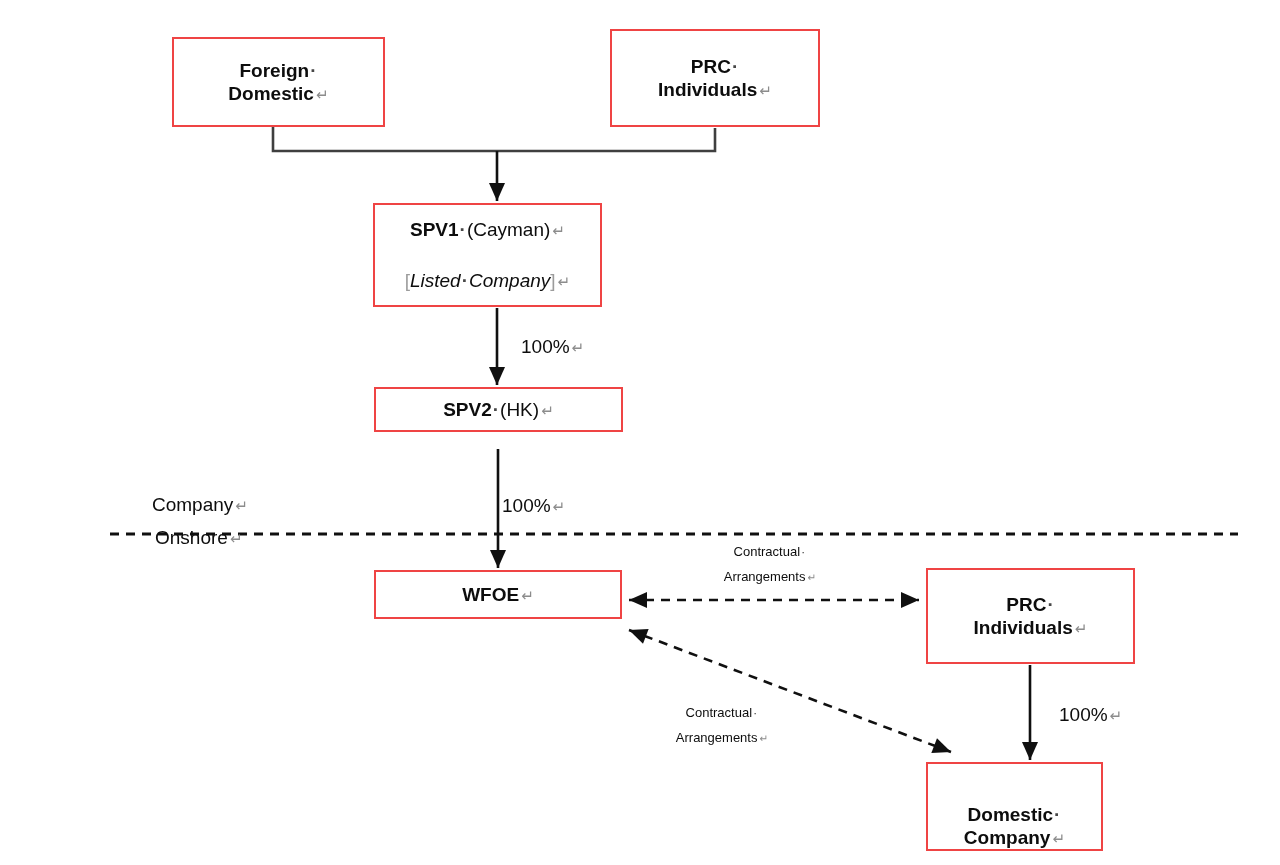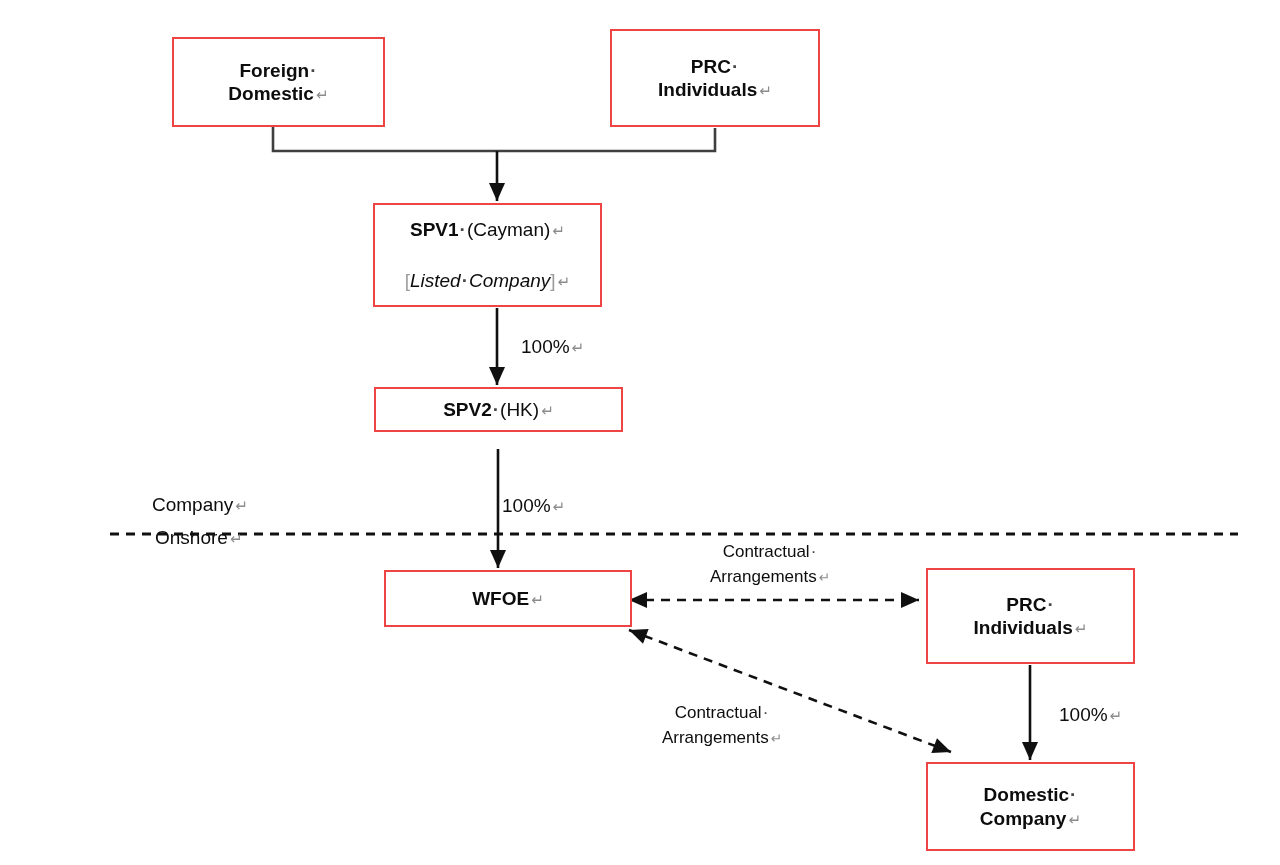--- a/index.html
+++ b/index.html
@@ -8,21 +8,21 @@
     font-family:"Liberation Sans", sans-serif; color:#0d0d0d; overflow:hidden;
   }
   #lines { position:absolute; left:0; top:0; width:1280px; height:865px; }
   .box {
     position:absolute; box-sizing:border-box; background:#ffffff;
     border:2px solid #ef4444; display:flex; flex-direction:column;
     align-items:center; justify-content:center; text-align:center;
     font-size:19px; font-weight:bold; line-height:1.22; white-space:nowrap;
   }
   .lbl { position:absolute; font-size:19px; font-weight:normal; white-space:nowrap; }
-  .lbl2 { position:absolute; font-size:17px; font-weight:normal; text-align:center; line-height:25px; white-space:nowrap; }
+  .lbl2 { position:absolute; font-size:13px; font-weight:normal; text-align:center; line-height:25px; white-space:nowrap; }
   .reg { font-weight:normal; }
   .it  { font-style:italic; font-weight:normal;text-align:right; }
   .dot { color:#474747; padding:0 1px; }
   .ret { color:#8c8c8c; font-size:0.8em; font-weight:normal; font-style:normal; padding-left:2px; }
   .bracket { color:#9c9c9c; font-weight:normal; }
 </style>
 </head>
 <body>
 
 <div id="canvas">
@@ -63,30 +63,30 @@
 
   <div class="box" style="left:373px; top:203px; width:229px; height:104px; gap:27px;">
     <div><span>SPV1</span><span class="dot">·</span><span class="reg">(Cayman)</span><span class="ret">↵</span></div>
     <div><span class="bracket">[</span><span class="it">Listed</span><span class="dot">·</span><span class="it">Company</span><span class="bracket">]</span><span class="ret">↵</span></div>
   </div>
 
   <div class="box" style="left:374px; top:387px; width:249px; height:45px;">
     <div><span>SPV2</span><span class="dot">·</span><span class="reg">(HK)</span><span class="ret">↵</span></div>
   </div>
 
-  <div class="box" style="left:384px; top:570px; width:248px; height:57px;">
+  <div class="box" style="left:374px; top:570px; width:248px; height:49px;">
     <div><span>WFOE</span><span class="ret">↵</span></div>
   </div>
 
   <div class="box" style="left:926px; top:568px; width:209px; height:96px;">
     <div><span>PRC</span><span class="dot">·</span></div>
     <div><span>Individuals</span><span class="ret">↵</span></div>
   </div>
 
-  <div class="box" style="left:926px; top:762px; width:209px; height:89px;">
+  <div class="box" style="left:926px; top:762px; width:177px; height:89px;justify-content:flex-end;">
     <div><span>Domestic</span><span class="dot">·</span></div>
     <div><span>Company</span><span class="ret">↵</span></div>
   </div>
 
   <div class="lbl" style="left:152px; top:494px;"><span>Company</span><span class="ret">↵</span></div>
 
   <div class="lbl" style="left:155px; top:527px;"><span>Onshore</span><span class="ret">↵</span></div>
 
   <div class="lbl" style="left:521px; top:336px;"><span>100%</span><span class="ret">↵</span></div>
 

